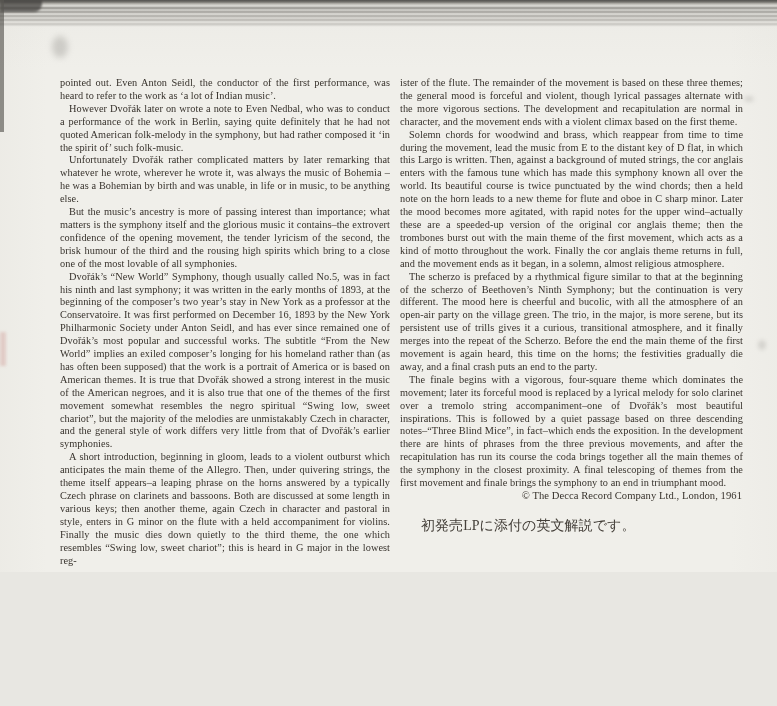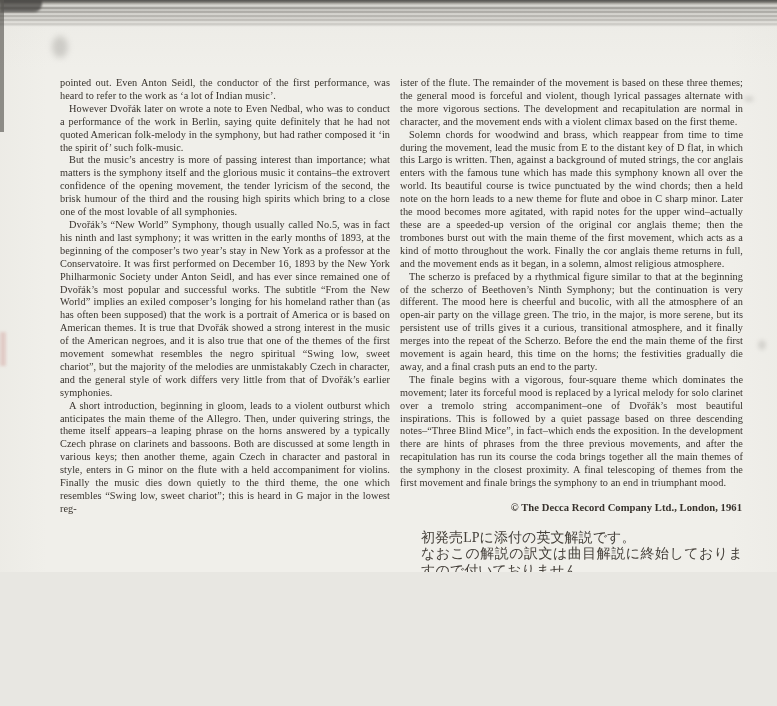--- a/index.html
+++ b/index.html
@@ -31,25 +31,24 @@
   .col{
     text-align:justify;
     font-size:10.3px;line-height:12.9px;
     letter-spacing:.05px;
   }
   .col.left{width:330px;flex:none;}
   .col.right{flex:1;}
   .col p{margin:0;text-indent:9px;}
   .col p.noindent{text-indent:0;}
   .copyright{
-    margin-top:12px;
+    margin-top:0;
     text-align:right;
     font-size:10.6px;
     padding-right:1px;
-    font-weight:bold;
   }
   .lp-note{
     margin-top:15px;
     padding-left:21px;
     font-size:14px;line-height:16.5px;
     color:#45403a;
     font-family:"Liberation Serif","DejaVu Serif",serif;
   }
   .disc-care{
     position:absolute;left:55px;top:633px;width:722px;
@@ -81,36 +80,36 @@
   <div class="artifact a-pink"></div>
   <div class="artifact a-smudge2"></div>
   <div class="artifact a-smudge3"></div>
   <div class="artifact a-dot"></div>
 
   <div class="columns">
 
     <div class="col left">
       <p class="noindent">pointed out. Even Anton Seidl, the conductor of the first performance, was heard to refer to the work as ‘a lot of Indian music’.</p>
       <p>However Dvořák later on wrote a note to Even Nedbal, who was to conduct a performance of the work in Berlin, saying quite definitely that he had not quoted American folk-melody in the symphony, but had rather composed it ‘in the spirit of’ such folk-music.</p>
+      <p>Unfortunately Dvořák rather complicated matters by later remarking that whatever he wrote, wherever he wrote it, was always the music of Bohemia –he was a Bohemian by birth and was unable, in life or in music, to be anything else.</p>
       <p>But the music’s ancestry is more of passing interest than importance; what matters is the symphony itself and the glorious music it contains–the extrovert confidence of the opening movement, the tender lyricism of the second, the brisk humour of the third and the rousing high spirits which bring to a close one of the most lovable of all symphonies.</p>
       <p>Dvořák’s “New World” Symphony, though usually called No.5, was in fact his ninth and last symphony; it was written in the early months of 1893, at the beginning of the composer’s two year’s stay in New York as a professor at the Conservatoire. It was first performed on December 16, 1893 by the New York Philharmonic Society under Anton Seidl, and has ever since remained one of Dvořák’s most popular and successful works. The subtitle “From the New World” implies an exiled composer’s longing for his homeland rather than (as has often been supposed) that the work is a portrait of America or is based on American themes. It is true that Dvořák showed a strong interest in the music of the American negroes, and it is also true that one of the themes of the first movement somewhat resembles the negro spiritual “Swing low, sweet chariot”, but the majority of the melodies are unmistakably Czech in character, and the general style of work differs very little from that of Dvořák’s earlier symphonies.</p>
       <p>A short introduction, beginning in gloom, leads to a violent outburst which anticipates the main theme of the Allegro. Then, under quivering strings, the theme itself appears–a leaping phrase on the horns answered by a typically Czech phrase on clarinets and bassoons. Both are discussed at some length in various keys; then another theme, again Czech in character and pastoral in style, enters in G minor on the flute with a held accompaniment for violins. Finally the music dies down quietly to the third theme, the one which resembles “Swing low, sweet chariot”; this is heard in G major in the lowest reg-</p>
     </div>
 
     <div class="col right">
       <p class="noindent">ister of the flute. The remainder of the movement is based on these three themes; the general mood is forceful and violent, though lyrical passages alternate with the more vigorous sections. The development and recapitulation are normal in character, and the movement ends with a violent climax based on the first theme.</p>
       <p>Solemn chords for woodwind and brass, which reappear from time to time during the movement, lead the music from E to the distant key of D flat, in which this Largo is written. Then, against a background of muted strings, the cor anglais enters with the famous tune which has made this symphony known all over the world. Its beautiful course is twice punctuated by the wind chords; then a held note on the horn leads to a new theme for flute and oboe in C sharp minor. Later the mood becomes more agitated, with rapid notes for the upper wind–actually these are a speeded-up version of the original cor anglais theme; then the trombones burst out with the main theme of the first movement, which acts as a kind of motto throughout the work. Finally the cor anglais theme returns in full, and the movement ends as it began, in a solemn, almost religious atmosphere.</p>
       <p>The scherzo is prefaced by a rhythmical figure similar to that at the beginning of the scherzo of Beethoven’s Ninth Symphony; but the continuation is very different. The mood here is cheerful and bucolic, with all the atmosphere of an open-air party on the village green. The trio, in the major, is more serene, but its persistent use of trills gives it a curious, transitional atmosphere, and it finally merges into the repeat of the Scherzo. Before the end the main theme of the first movement is again heard, this time on the horns; the festivities gradually die away, and a final crash puts an end to the party.</p>
       <p>The finale begins with a vigorous, four-square theme which dominates the movement; later its forceful mood is replaced by a lyrical melody for solo clarinet over a tremolo string accompaniment–one of Dvořák’s most beautiful inspirations. This is followed by a quiet passage based on three descending notes–“Three Blind Mice”, in fact–which ends the exposition. In the development there are hints of phrases from the three previous movements, and after the recapitulation has run its course the coda brings together all the main themes of the symphony in the closest proximity. A final telescoping of themes from the first movement and finale brings the symphony to an end in triumphant mood.</p>
 
       <div class="copyright">© The Decca Record Company Ltd., London, 1961</div>
 
       <div class="lp-note">
         <div>初発売LPに添付の英文解説です。</div>
-        <div>なおこの解説の訳文は曲目解説に終始しておりますので付いておりません。</div>
       </div>
     </div>
 
   </div>
 
   <div class="disc-care">
     <div>●このディスクはCD層とSuper Audio CD層の二重構造の＜ハイブリッドディスク＞です。CD層は通常のCDとしてお楽しみいただけます。Super Audio CD層は対応プレーヤーで Super Audio CD再生</div>
     <div>モードにしてお楽しみください。＜取り扱い上のご注意＞●ディスクは両面共、指紋、汚れ、キズ等をつけないように取り扱ってください。●ディスクが汚れたときは、メガネふきのような柔らかい布で内周から</div>
     <div>外周に向かって放射状にかるくふき取ってください。レコード用クリーナーや溶剤等は使用しないでください。●ディスクは両面共、鉛筆、ボールペン、油性ペン等で文字や絵を書いたり、シール等を貼付しな</div>
     <div>いでください。●ひび割れや変形、または接着剤等で補修したディスクは危険ですから絶対に使用しないでください。＜保管上のご注意＞●直射日光の当たる場所や、高温・多湿の場所には保管しないでく</div>

